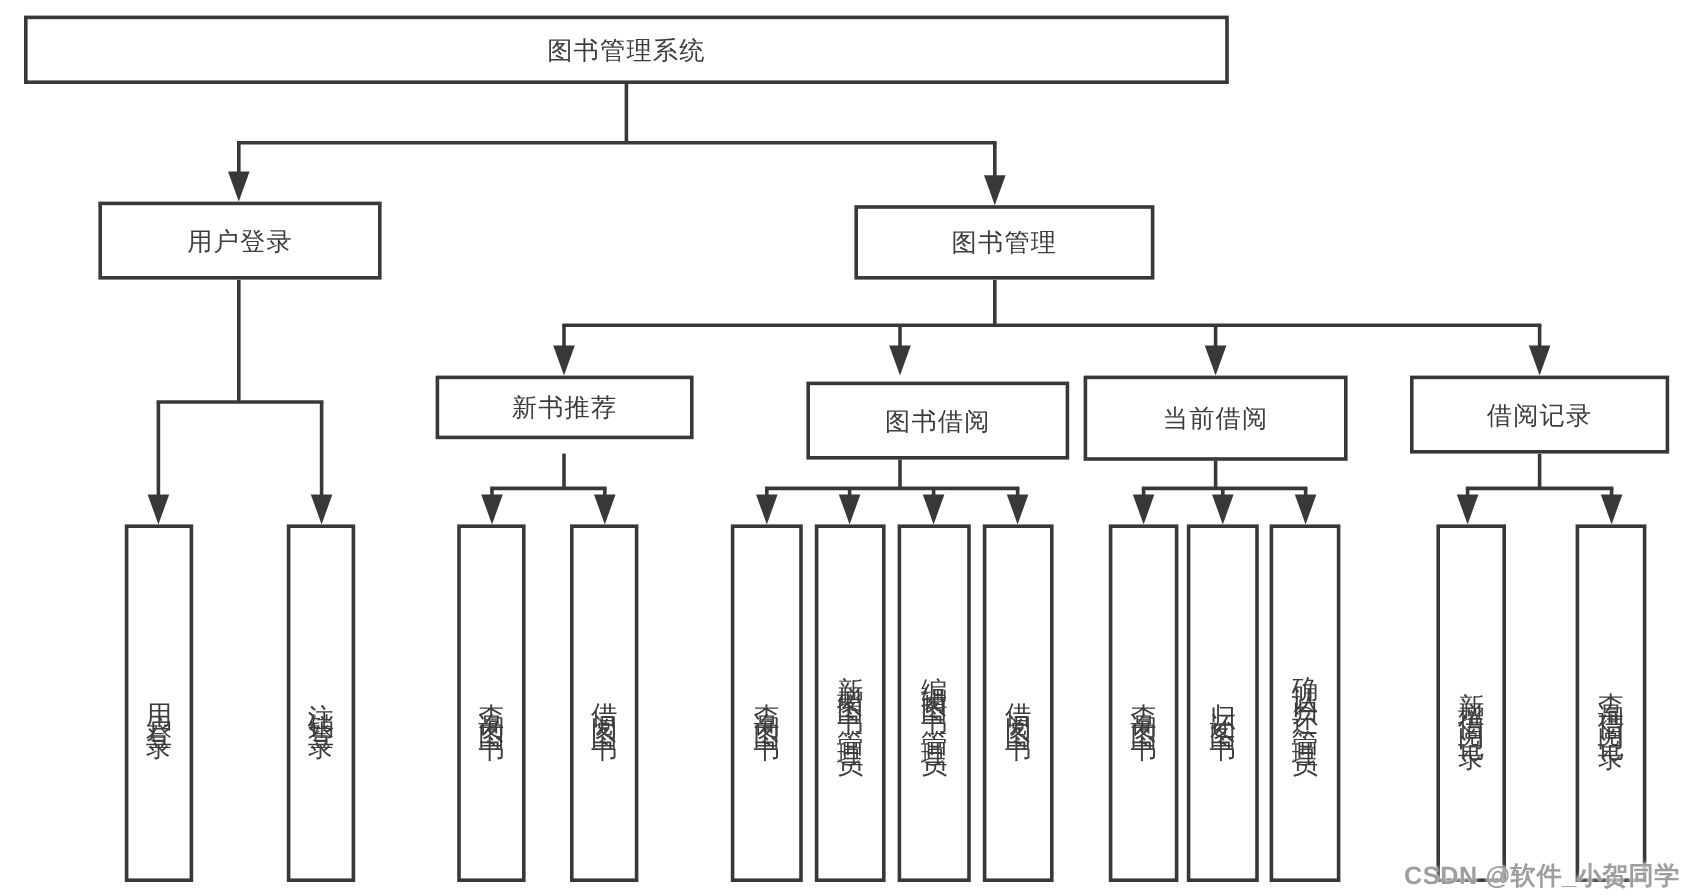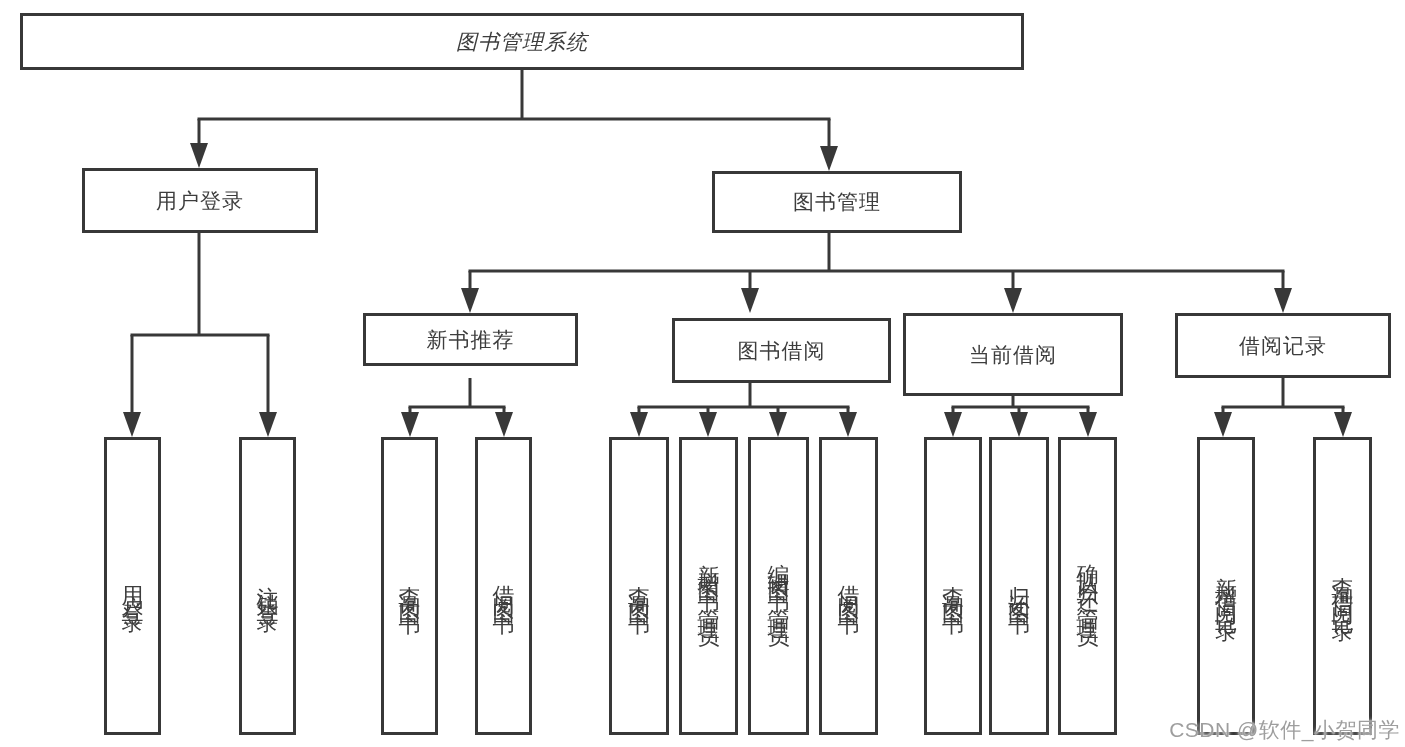--- a/index.html
+++ b/index.html
@@ -40,20 +40,21 @@
   }
   .watermark {
     position: absolute;
     right: 5px;
     bottom: 3px;
     font-size: 21px;
     color: #9e9e9e;
     letter-spacing: 0.5px;
     text-shadow: 0 0 2px #ffffff, 0 0 4px #ffffff;
     white-space: nowrap;
+    font-weight: bold;
   }
 </style>
 </head>
 <body>
 
 <div class="canvas">
 
   <svg class="connectors" viewBox="0 0 1405 747" xmlns="http://www.w3.org/2000/svg">
 
     <line x1="522" y1="70" x2="522" y2="119"></line>
@@ -109,38 +110,38 @@
     <polygon points="1079,412 1097,412 1088,437"></polygon>
 
     <line x1="1283" y1="378" x2="1283" y2="407"></line>
     <line x1="1221.5" y1="407" x2="1344.5" y2="407"></line>
     <line x1="1223" y1="407" x2="1223" y2="414"></line>
     <polygon points="1214,412 1232,412 1223,437"></polygon>
     <line x1="1343" y1="407" x2="1343" y2="414"></line>
     <polygon points="1334,412 1352,412 1343,437"></polygon>
   </svg>
 
-  <div class="box hbox" style="left:20px; top:13px; width:1004px; height:57px;font-style:italic;">
+  <div class="box hbox" style="left:20px; top:13px; width:1004px; height:57px;">
     <span>图书管理系统</span>
   </div>
 
   <div class="box hbox" style="left:82px; top:168px; width:236px; height:65px;">
     <span>用户登录</span>
   </div>
   <div class="box hbox" style="left:712px; top:171px; width:250px; height:62px;">
     <span>图书管理</span>
   </div>
 
   <div class="box hbox" style="left:363px; top:313px; width:215px; height:53px;">
     <span>新书推荐</span>
   </div>
   <div class="box hbox" style="left:640px; top:318px; width:219px; height:65px;margin-left:32px;">
     <span>图书借阅</span>
   </div>
-  <div class="box hbox" style="left:903px; top:313px; width:220px; height:83px;">
+  <div class="box hbox" style="left:903px; top:313px; width:220px; height:71px;">
     <span>当前借阅</span>
   </div>
   <div class="box hbox" style="left:1175px; top:313px; width:216px; height:65px;">
     <span>借阅记录</span>
   </div>
 
   <div class="box vbox" style="left:104px; top:437px; width:57px; height:298px;">
     <span>用户登录</span>
   </div>
   <div class="box vbox" style="left:239px; top:437px; width:57px; height:298px;">

